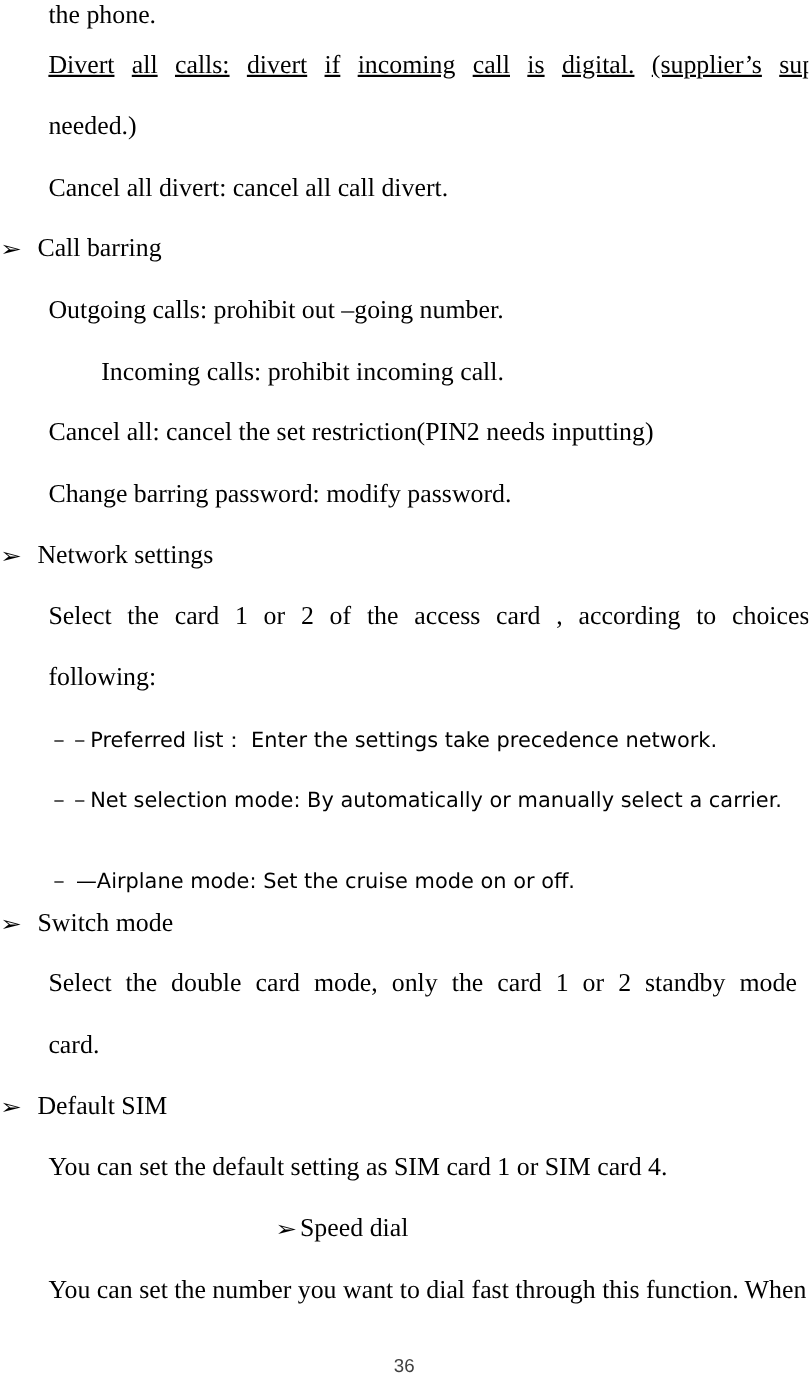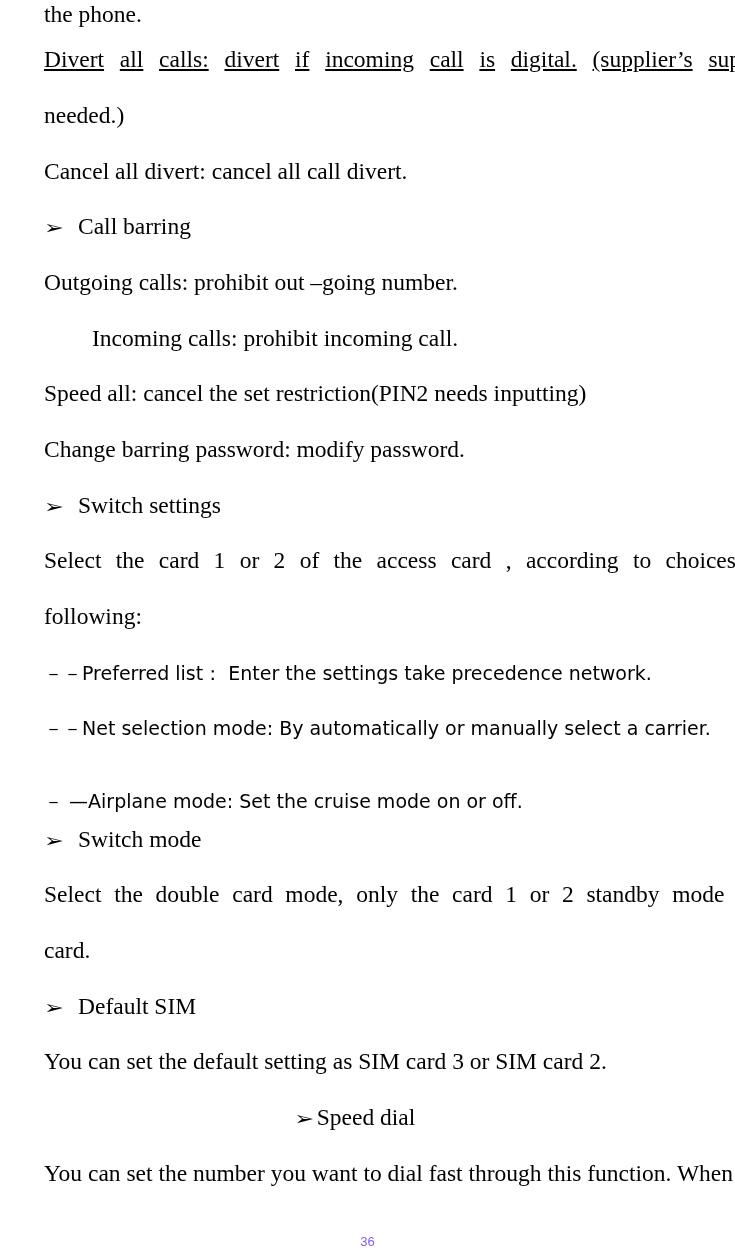--- a/index.html
+++ b/index.html
@@ -55,21 +55,20 @@
 
   
   .bullet-line {
     position: absolute;
     left: 0;
     width: 610px;
     height: 28px;
     font-size: 23.5px;
     line-height: 28px;
     white-space: nowrap;
-    padding-left: 44px;
   }
 
   .bullet-glyph {
     display: inline-block;
     width: 34px;
     font-family: "DejaVu Sans", sans-serif;
     font-size: 19px;
     line-height: 28px;
     vertical-align: baseline;
     transform: scaleX(1.25);
@@ -87,23 +86,23 @@
     letter-spacing: 0;
   }
 
   .page-number {
     position: absolute;
     left: 0;
     top: 1232px;
     width: 735px;
     text-align: center;
     font-family: "Liberation Sans", "DejaVu Sans", sans-serif;
-    font-size: 13px;
+    font-size: 17px;
     line-height: 20px;
-    color: #8b5cf6;
+    color: #404040;
   }
 </style>
 </head>
 <body>
 
 <div class="page">
 
   <div class="content">
 
     <div class="line" style="top:0px;">
@@ -138,29 +137,29 @@
 
     <div class="line" style="top:268px;">
       <span>Outgoing calls: prohibit out –going number.</span>
     </div>
 
     <div class="line" style="top:324px;margin-left:48px;">
       <span>Incoming calls: prohibit incoming call.</span>
     </div>
 
     <div class="line" style="top:379px;">
-      <span>Speed all: cancel the set restriction(PIN2 needs inputting)</span>
+      <span>Cancel all: cancel the set restriction(PIN2 needs inputting)</span>
     </div>
 
     <div class="line" style="top:435px;">
       <span>Change barring password: modify password.</span>
     </div>
 
     <div class="bullet-line" style="top:491px;">
-      <span class="bullet-glyph">➢</span><span class="bullet-label">Switch settings</span>
+      <span class="bullet-glyph">➢</span><span class="bullet-label">Network settings</span>
     </div>
 
     <div class="line justify" style="top:546px;">
       <span class="w">Select</span>
       <span class="w">the</span>
       <span class="w">card</span>
       <span class="w">1</span>
       <span class="w">or</span>
       <span class="w">2</span>
       <span class="w">of</span>
@@ -213,21 +212,21 @@
 
     <div class="line" style="top:936px;">
       <span>card.</span>
     </div>
 
     <div class="bullet-line" style="top:992px;">
       <span class="bullet-glyph">➢</span><span class="bullet-label">Default SIM</span>
     </div>
 
     <div class="line" style="top:1047px;">
-      <span>You can set the default setting as SIM card 3 or SIM card 2.</span>
+      <span>You can set the default setting as SIM card 1 or SIM card 4.</span>
     </div>
 
     <div class="bullet-line" style="top:1103px;text-align:center;">
       <span class="bullet-glyph">➢</span><span class="bullet-label">Speed dial</span>
     </div>
 
     <div class="line" style="top:1159px;">
       <span>You can set the number you want to dial fast through this function. When</span>
     </div>
 

